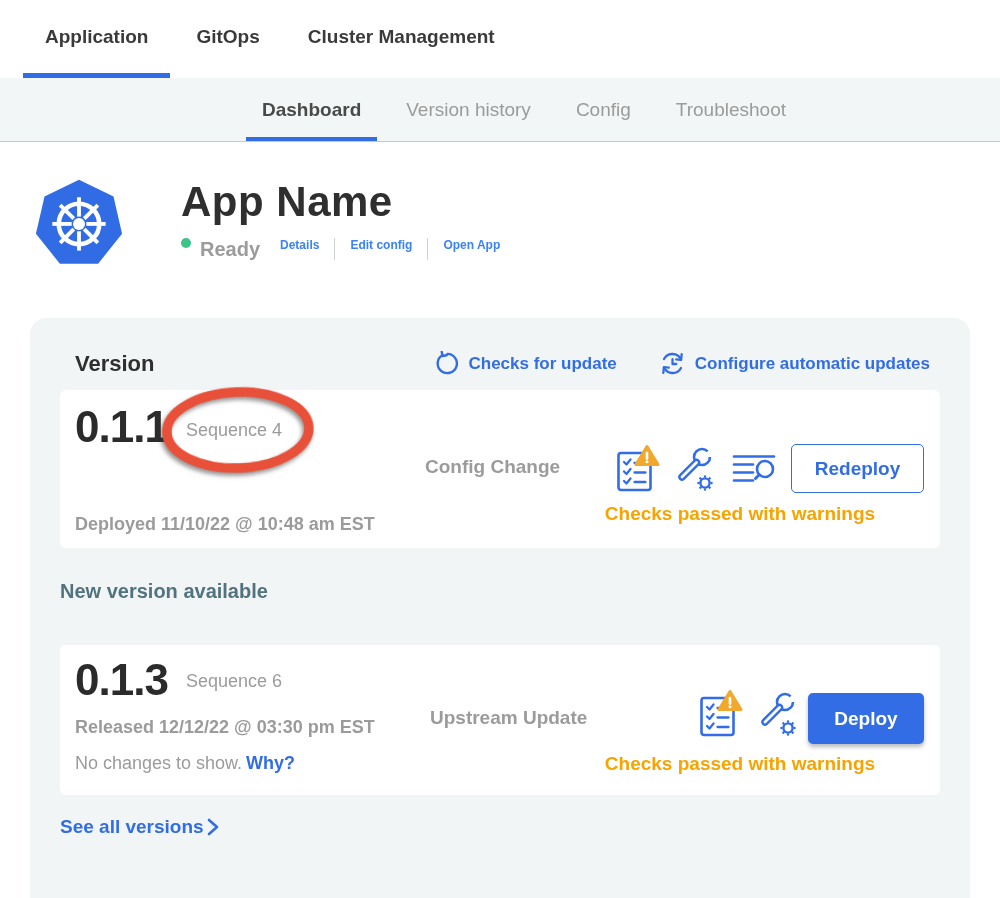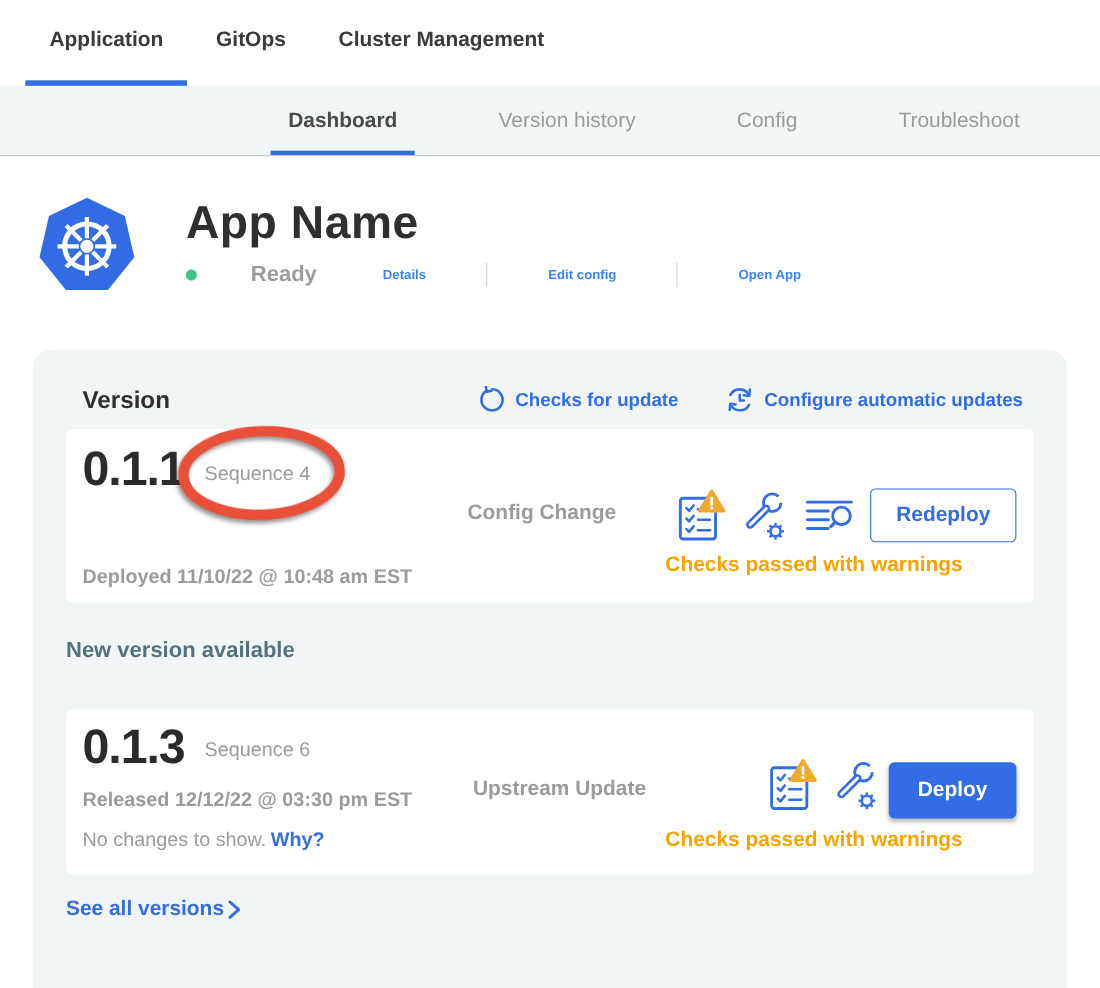--- a/index.html
+++ b/index.html
@@ -7,32 +7,32 @@
               font-family:"Liberation Sans", sans-serif; color:#323232; }
 
   
   .topnav { height:78px; display:flex; align-items:stretch; padding-left:45px; gap:48px; background:#fff; }
   .topnav-item { display:flex; align-items:center; font-size:19px; font-weight:bold; color:#3a3a3a;
                  border-bottom:5px solid transparent; cursor:pointer; }
   .topnav-item.active { border-bottom-color:#326de6; padding:0 22px; margin:0 -22px; }
 
   
   .subnav { height:64px; background:#f2f6f7; border-bottom:1px solid #c4cacc;
-            display:flex; align-items:stretch; padding-left:262px; gap:92px; }
+            display:flex; align-items:stretch; padding-left:262px; gap:45px; }
   .subnav-item { display:flex; align-items:center; font-size:19px; color:#9b9b9b;
                  border-bottom:4px solid transparent; padding-top:4px; white-space:nowrap; cursor:pointer; }
   .subnav-item.active { color:#4a4a4a; font-weight:bold; border-bottom-color:#326de6;
                         padding-left:16px; padding-right:16px; margin:0 -16px; }
 
   
   .app-header { display:flex; margin:34px 0 0 33px; }
   .app-logo { width:92px; height:94px; flex:none; }
-  .app-head-text { margin-left:44px; }
+  .app-head-text { margin-left:56px; }
   .app-title { font-size:42px; font-weight:bold; color:#2f2f2f; letter-spacing:.5px; margin-top:2px; }
-  .status-row { display:flex; align-items:center; margin-top:12px;gap:40px; }
+  .status-row { display:flex; margin-top:12px; }
   .status-dot { width:10px; height:10px; border-radius:50%; background:#3ec488; }
   .status-text { font-size:20px; font-weight:bold; color:#9b9b9b; margin-left:9px; margin-right:20px; }
   .hdr-link { font-size:12px; font-weight:bold; color:#3b82f6; cursor:pointer; text-decoration:none; }
   .hdr-divider { width:1px; height:22px; background:#ccd2d5; margin:0 15px; }
 
   
   .version-card { position:absolute; left:30px; top:318px; width:940px; height:680px;
                   background:#f1f5f6; border-radius:16px; }
   .vc-header { position:absolute; top:32px; left:45px; right:40px; display:flex; align-items:center; }
   .vc-title { font-size:22px; font-weight:bold; color:#2f2f2f; }

